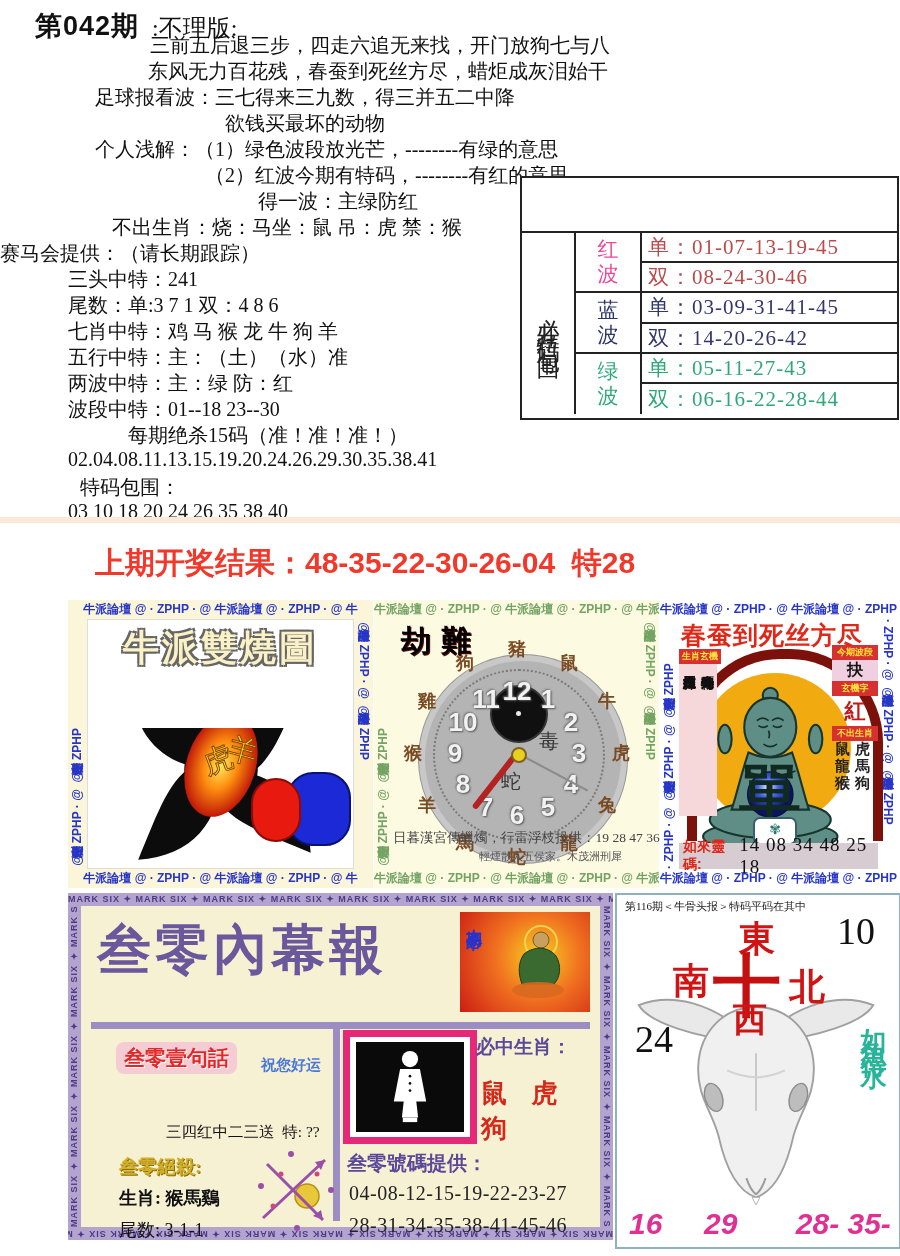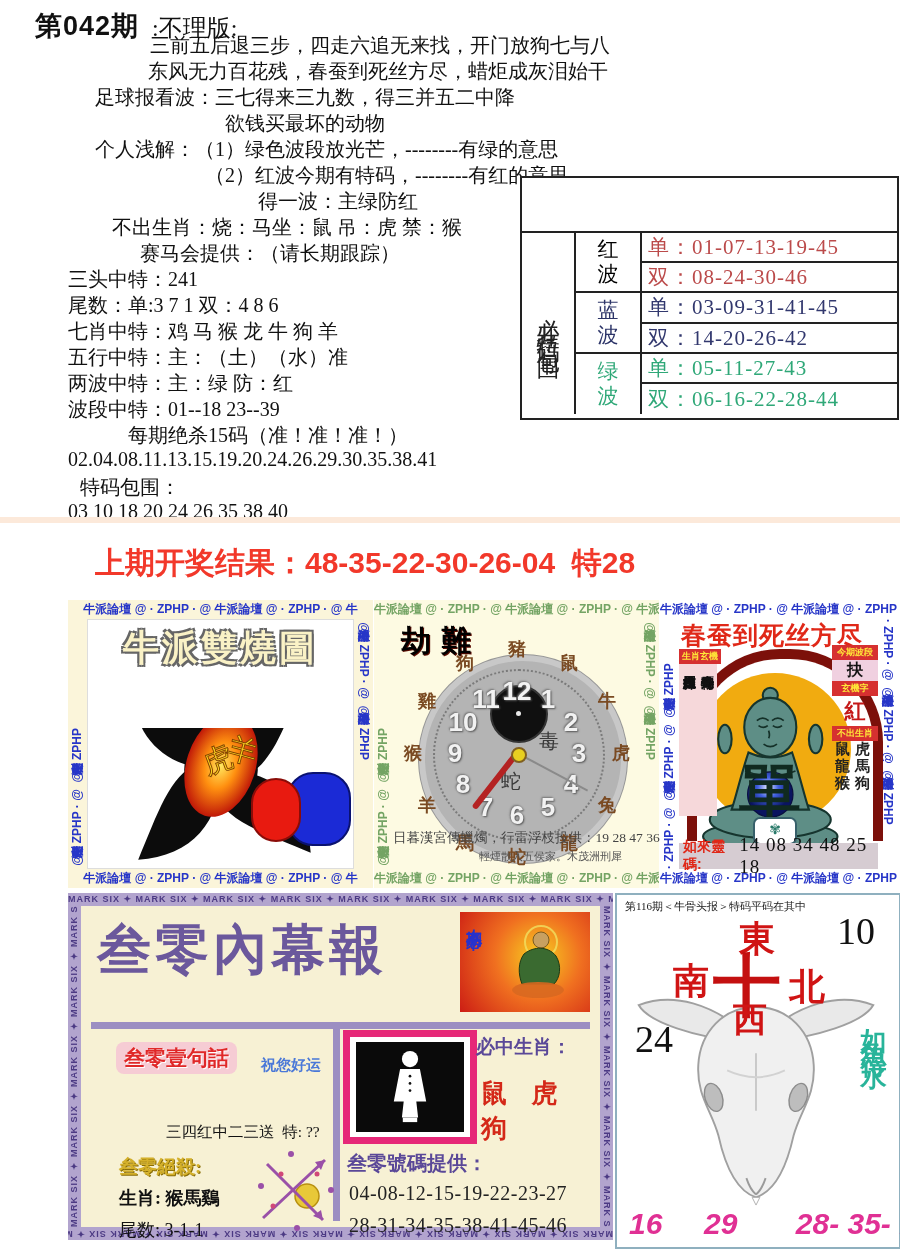--- a/index.html
+++ b/index.html
@@ -7,34 +7,34 @@
        font-family:"Liberation Serif",serif;color:#111;}
   .abs{position:absolute;}
 
   
   #issue{left:35px;top:8px;font:bold 27px "Liberation Sans",sans-serif;letter-spacing:1px;}
   #version{left:152px;top:12px;font-size:24px;}
   #toplines{left:0;top:32px;width:900px;}
   .tl{height:26px;font-size:20px;white-space:nowrap;}
   .l0{padding-left:150px}.l1{padding-left:148px}.l2{padding-left:95px}.l3{padding-left:225px}
   .l4{padding-left:95px}.l5{padding-left:205px}.l6{padding-left:258px}.l7{padding-left:112px}
-  .l8{padding-left:140px}.l9{padding-left:68px}.l10{padding-left:68px}.l11{padding-left:68px}
+  .l8{}.l9{padding-left:68px}.l10{padding-left:68px}.l11{padding-left:68px}
   .l12{padding-left:68px}.l13{padding-left:68px}.l14{padding-left:68px}.l15{padding-left:128px}
   .l16{padding-left:68px}.l17{padding-left:80px}.l18{padding-left:68px}
 
   
   #spec-table{left:520px;top:176px;width:375px;height:240px;border:2px solid #222;background:#fff;}
   #tt-toprow{height:53px;border-bottom:2px solid #222;}
   #tt-body{display:grid;grid-template-columns:54px 64px 1fr;grid-template-rows:repeat(6,30.2px);}
   .tt-side{grid-row:1/7;border-right:2px solid #222;display:flex;align-items:center;justify-content:center;
            writing-mode:vertical-rl;font-size:23px;letter-spacing:8px;color:#222;}
   .wave{border-right:2px solid #222;display:flex;align-items:center;justify-content:center;
         font-size:21px;line-height:25px;width:100%;}
   .wave span{width:24px;text-align:center;}
-  .wr{grid-row:1/3;border-bottom:2px solid #222;color:#000000;}
+  .wr{grid-row:1/3;border-bottom:2px solid #222;color:#ec4899;}
   .wb{grid-row:3/5;border-bottom:2px solid #222;color:#2c3468;}
   .wg{grid-row:5/7;color:#2fa878;}
   .num{display:flex;align-items:center;padding-left:8px;font-size:21px;letter-spacing:1px;border-bottom:2px solid #222;}
   .num.last{border-bottom:none;}
   .cred{color:#bb4a4a}.cblue{color:#32386e}.cgreen{color:#2fa878}
 
   .sep-line{left:0;top:517px;width:900px;height:6px;background:#fce9da;}
   #last-result{left:95px;top:543px;font:bold 30px "Liberation Sans",sans-serif;color:#f2382a;white-space:pre;}
 
   
@@ -177,21 +177,21 @@
   <div class="tl l4">个人浅解：（1）绿色波段放光芒，--------有绿的意思</div>
   <div class="tl l5">（2）红波今期有特码，--------有红的意思</div>
   <div class="tl l6">得一波：主绿防红</div>
   <div class="tl l7">不出生肖：烧：马坐：鼠 吊：虎 禁：猴</div>
   <div class="tl l8">赛马会提供：（请长期跟踪）</div>
   <div class="tl l9">三头中特：241</div>
   <div class="tl l10">尾数：单:3 7 1 双：4 8 6</div>
   <div class="tl l11">七肖中特：鸡 马 猴 龙 牛 狗 羊</div>
   <div class="tl l12">五行中特：主：（土）（水）准</div>
   <div class="tl l13">两波中特：主：绿 防：红</div>
-  <div class="tl l14">波段中特：01--18 23--39</div>
+  <div class="tl l14">波段中特：01--18 23--30</div>
   <div class="tl l15">每期绝杀15码（准！准！准！）</div>
   <div class="tl l16">02.04.08.11.13.15.19.20.24.26.29.30.35.38.41</div>
   <div class="tl l17">特码包围：</div>
   <div class="tl l18">03 10 18 20 24 26 35 38 40</div>
 </div>
 
 <div class="abs" id="spec-table">
   <div id="tt-toprow"></div>
   <div id="tt-body">
     <div class="tt-side">必开特码包围</div>

